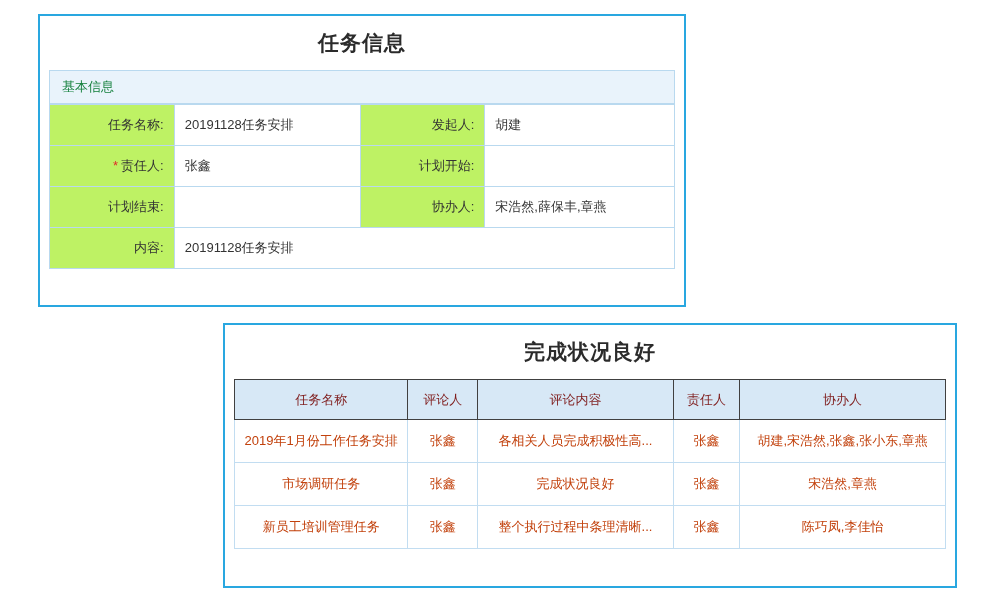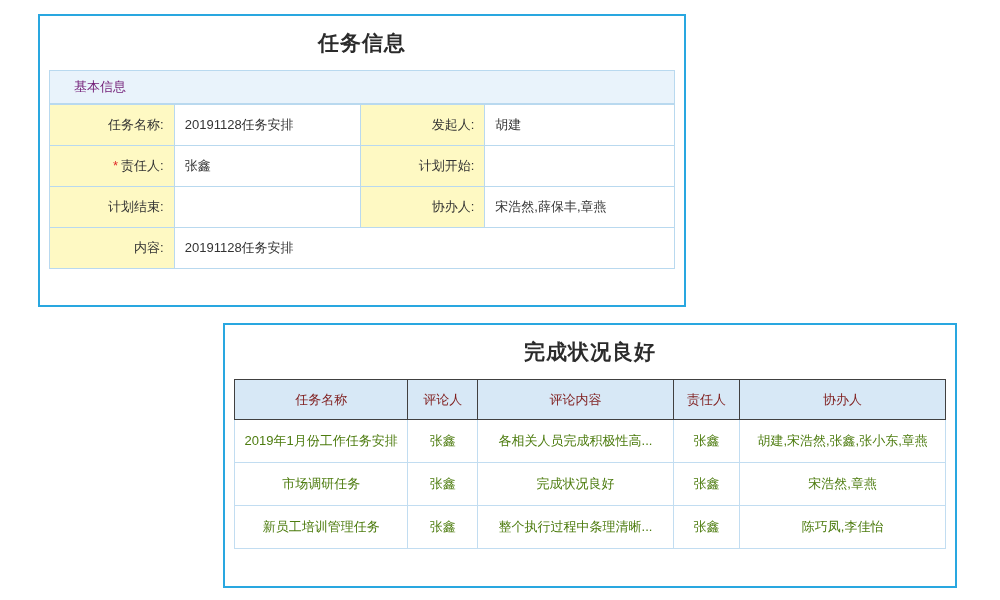--- a/index.html
+++ b/index.html
@@ -14,40 +14,40 @@
   }
   #card-task-info { left:38px; top:14px; width:648px; height:293px; z-index:1; }
   #card-comments  { left:223px; top:323px; width:734px; height:265px; z-index:2; }
   .card-title {
     text-align:center; font-size:21px; font-weight:bold; color:#2b2b2b;
     margin:13px 0 13px 0; letter-spacing:1px;
   }
   .inner { margin:0 9px; }
   .section-bar {
     background:#e9f3fb; border:1px solid #b9d9ef; box-sizing:border-box;
-    height:34px; line-height:32px; padding:0 24px; font-size:13px; color:#701a75;
+    height:34px; line-height:32px; padding:0 12px; font-size:13px; color:#15803d;
   }
   table { border-collapse:collapse; width:100%; table-layout:fixed; }
   
   .info-table td {
     border:1px solid #b9d9ef; height:40px; font-size:13px; color:#333;
     padding:0 10px; overflow:hidden; white-space:nowrap;
   }
-  .info-table .lbl { background:#fef9c3; text-align:right; width:19.3%; }
+  .info-table .lbl { background:#bef264; text-align:right; width:19.3%; }
   .info-table .val { background:#ffffff; text-align:left;border-radius:6px; }
   .info-table .v1 { width:30.4%; }
   .info-table .v2 { width:31.1%; }
   .required { color:#e02a2a; margin-right:3px; font-size:13px; }
   
   .comments-table th {
     background:#d7e8f6; color:#7f1d1d; font-weight:normal; font-size:13px;
     height:39px; border:1px solid #404040; padding:0 0;
   }
   .comments-table td {
-    height:42px; text-align:center; font-size:13px; color:#4d7c0f;
+    height:42px; text-align:center; font-size:13px; color:#c2410c;
     border:1px solid #c2ddf1; padding:0 6px;
     overflow:hidden; white-space:nowrap;
   }
   .comments-table .c-task  { width:24.4%; }
   .comments-table .c-who   { width:9.8%; }
   .comments-table .c-cmt   { width:27.5%;font-family:Liberation Serif, serif; }
   .comments-table .c-own   { width:9.3%; }
   .comments-table .c-col   { width:29%; }
   .link { color:#3e87d8; cursor:pointer; }
 </style>

